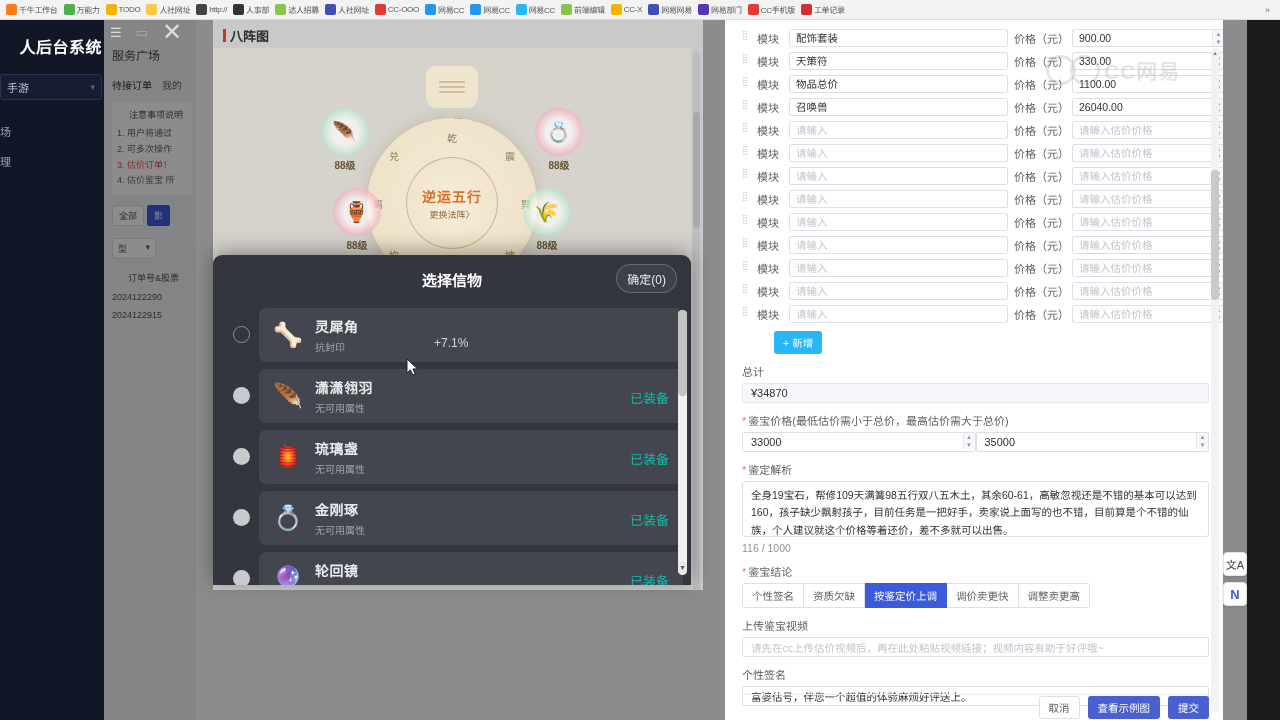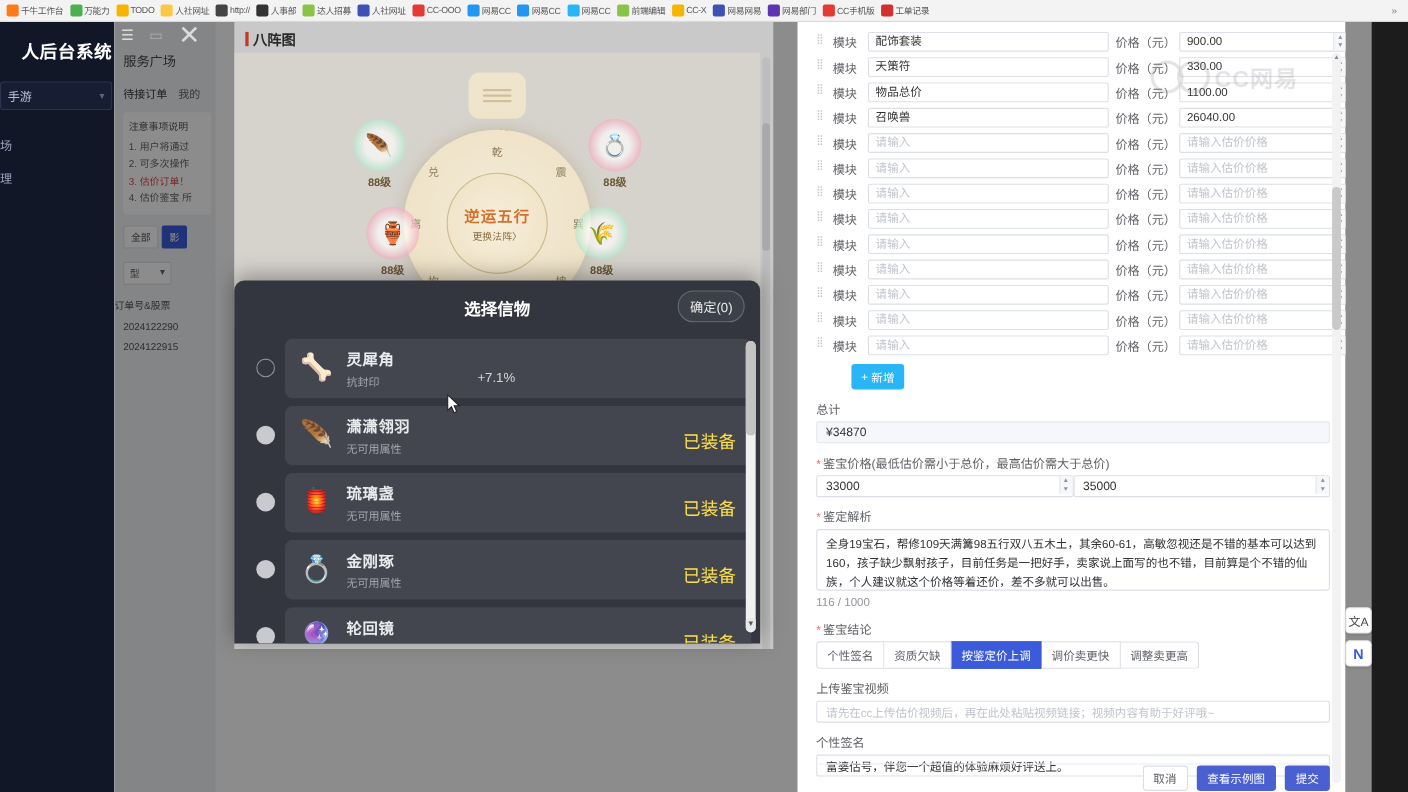--- a/index.html
+++ b/index.html
@@ -47,29 +47,29 @@
   
   .backdrop-page {
     position:absolute; left:104px; top:20px; width:92px; height:700px;
     background:#f0f2f5; overflow:hidden;
   }
   .bp-head { display:flex; align-items:center; gap:10px; padding:6px 8px; }
   .bp-title { font-size:12px; color:#4a4a4a; padding:14px 0 0 8px; white-space:nowrap;}
   .bp-tabs { display:flex; gap:10px; padding:14px 0 0 8px; font-size:10px; color:#666; }
   .bp-tabs .act { color:#333; }
   .bp-card { margin:10px 4px 0 8px; background:#fff; border-radius:3px; padding:6px 5px; }
-  .bp-note-t { font-size:9px; color:#555; margin-bottom:5px; white-space:nowrap;}
+  .bp-note-t { font-size:9px; color:#555; margin-bottom:5px; white-space:nowrap;margin-left:12px;}
   .bp-li { font-size:9px; color:#666; line-height:1.75; white-space:nowrap; }
   .bp-li.warn { color:#e04b4b; }
   .bp-filters { display:flex; gap:3px; margin:10px 8px 0 8px; }
   .bp-fbtn { font-size:9px; padding:3px 6px; border:1px solid #dcdfe6; background:#fff; color:#555; border-radius:2px; }
   .bp-fbtn.on { background:#3b5bdb; color:#fff; border-color:#3b5bdb; }
   .bp-sel { margin:12px 8px 0 8px; border:1px solid #dcdfe6; background:#fff; border-radius:2px;
             font-size:9px; color:#666; padding:3px 5px; display:flex; justify-content:space-between; width:44px;}
-  .bp-th { margin:12px 8px 0 0; font-size:9px; color:#555; white-space:nowrap;}
+  .bp-th { margin:12px 8px 0 24px; font-size:9px; color:#555; white-space:nowrap;}
   .bp-row { margin:8px 8px 0 8px; font-size:9px; color:#555; white-space:nowrap;}
 
   
   .scrim {
     position:absolute; left:104px; top:20px; width:1176px; height:700px;
     background:rgba(0,0,0,0.45); pointer-events:none;
   }
 
   
   .ov-bar { position:absolute; left:110px; top:18px; width:90px; height:28px; display:flex; align-items:center; gap:14px; }
@@ -154,21 +154,21 @@
   .token-card {
     flex:1; height:54px; background:#43464f; border-radius:7px;
     display:flex; align-items:center; padding:0 12px; position:relative;
   }
   .token-icon { width:34px; height:34px; margin-right:10px; flex:0 0 auto;
                 display:flex; align-items:center; justify-content:center; font-size:24px;}
   .token-txt { display:flex; flex-direction:column; gap:3px; }
   .token-name { color:#e9eaec; font-size:14px; font-weight:bold; letter-spacing:.5px;}
   .token-attr { color:#a0a3ac; font-size:10px; }
   .token-gain { position:absolute; left:175px; top:28px; color:#d4d6da; font-size:12px; }
-  .token-status { position:absolute; right:14px; top:19px; color:#fde047; font-size:16px; }
+  .token-status { position:absolute; right:14px; top:19px; color:#14b8a6; font-size:13px; }
   .list-scroll-track { position:absolute; right:4px; top:55px; width:9px; bottom:10px; background:#f0f0f0; border-radius:5px;}
   .list-scroll-thumb { position:absolute; right:4px; top:55px; width:9px; height:86px; background:#c4c4c4; border-radius:5px;}
   .list-scroll-dn { position:absolute; right:4px; bottom:12px; width:9px; height:11px; background:#e8e8e8; border-radius:2px;
                     color:#555; font-size:7px; text-align:center; line-height:11px;}
 
   .cursor { position:absolute; left:406px; top:358px; width:14px; height:19px; z-index:40; }
 
   
   .form-panel {
     position:absolute; left:725px; top:20px; width:498px; height:700px;

